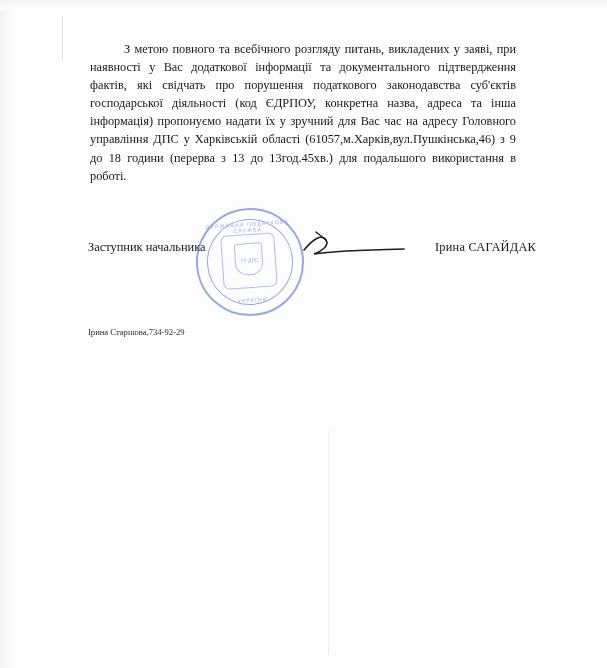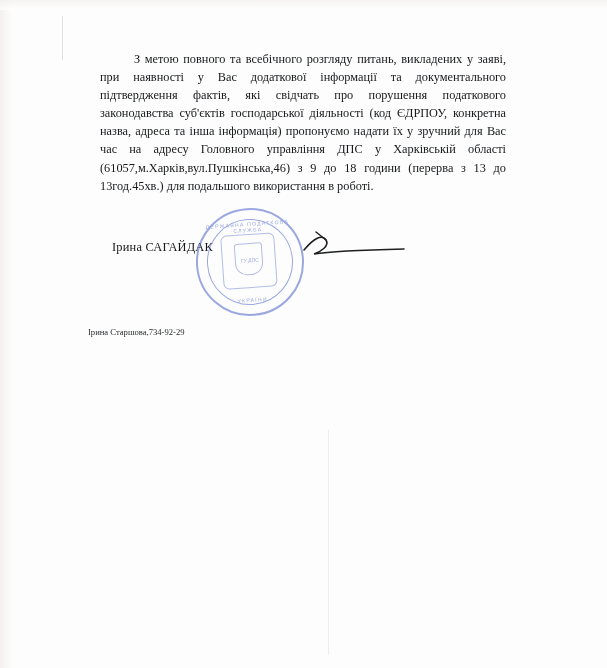--- a/index.html
+++ b/index.html
@@ -56,21 +56,21 @@
     left: 88px;
     top: 38px;
     width: 430px;
     font-size: 12.3px;
     line-height: 18.1px;
     text-align: justify;
     text-justify: inter-word;
     color: #16181a;
   }
   .body-text p {
-    margin: 12px;
+    margin: 2px;
     text-indent: 34px;
   }
   .sig-row {
     position: absolute;
     left: 88px;
     top: 240px;
     width: 448px;
     display: flex;
     justify-content: space-between;
     align-items: baseline;
@@ -161,20 +161,21 @@
   <div class="scan-edge-left"></div>
   <div class="scan-edge-top"></div>
   <div class="scan-fold"></div>
   <div class="scan-fold2"></div>
 
   <div class="body-text">
     <p>З метою повного та всебічного розгляду питань, викладених у заяві, при наявності у Вас додаткової інформації та документального підтвердження фактів, які свідчать про порушення податкового законодавства суб'єктів господарської діяльності (код ЄДРПОУ, конкретна назва, адреса та інша інформація) пропонуємо надати їх у зручний для Вас час на адресу Головного управління ДПС у Харківській області (61057,м.Харків,вул.Пушкінська,46) з 9 до 18 години (перерва з 13 до 13год.45хв.) для подальшого використання в роботі.</p>
   </div>
 
   <div class="sig-row">
+    <span class="sig-title">Заступник начальника</span>
     <span class="sig-name">Ірина САГАЙДАК</span>
   </div>
 
   <div class="stamp">
     <div class="stamp-text-top">ДЕРЖАВНА ПОДАТКОВА СЛУЖБА</div>
     <div class="stamp-inner"></div>
     <div class="stamp-center-text">ГУ ДПС</div>
     <div class="stamp-text-bottom">УКРАЇНИ</div>
   </div>
 

